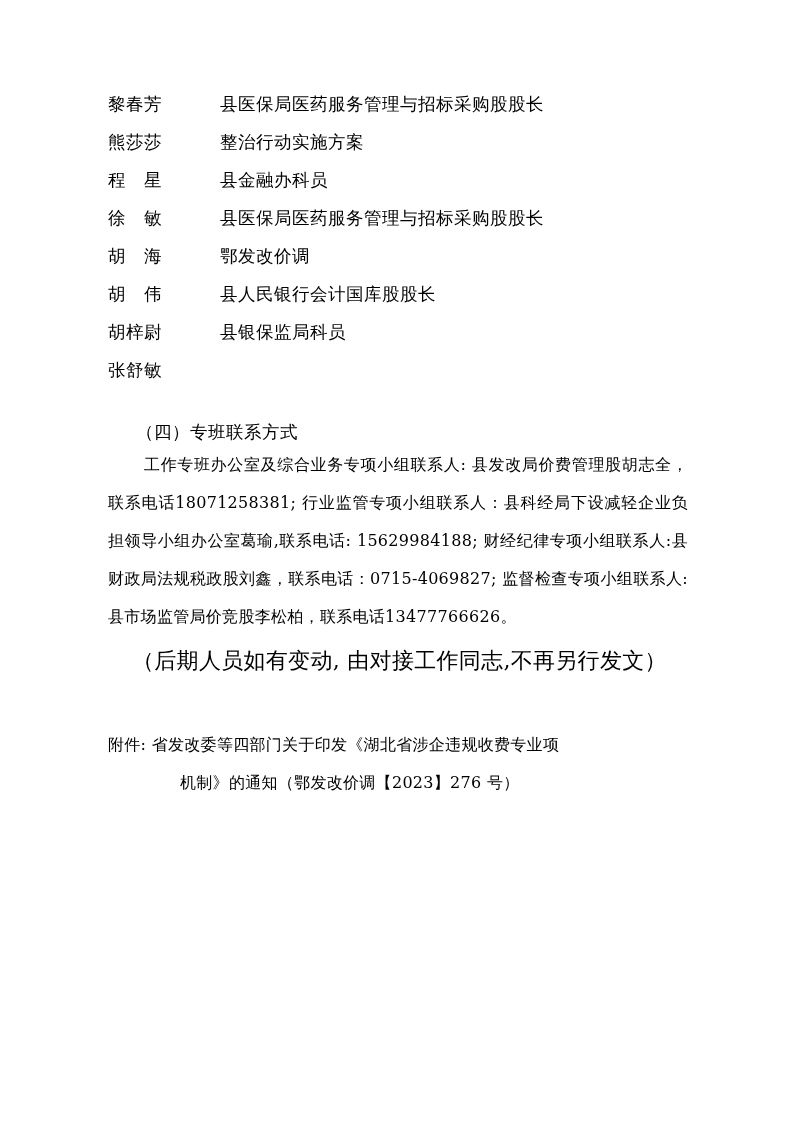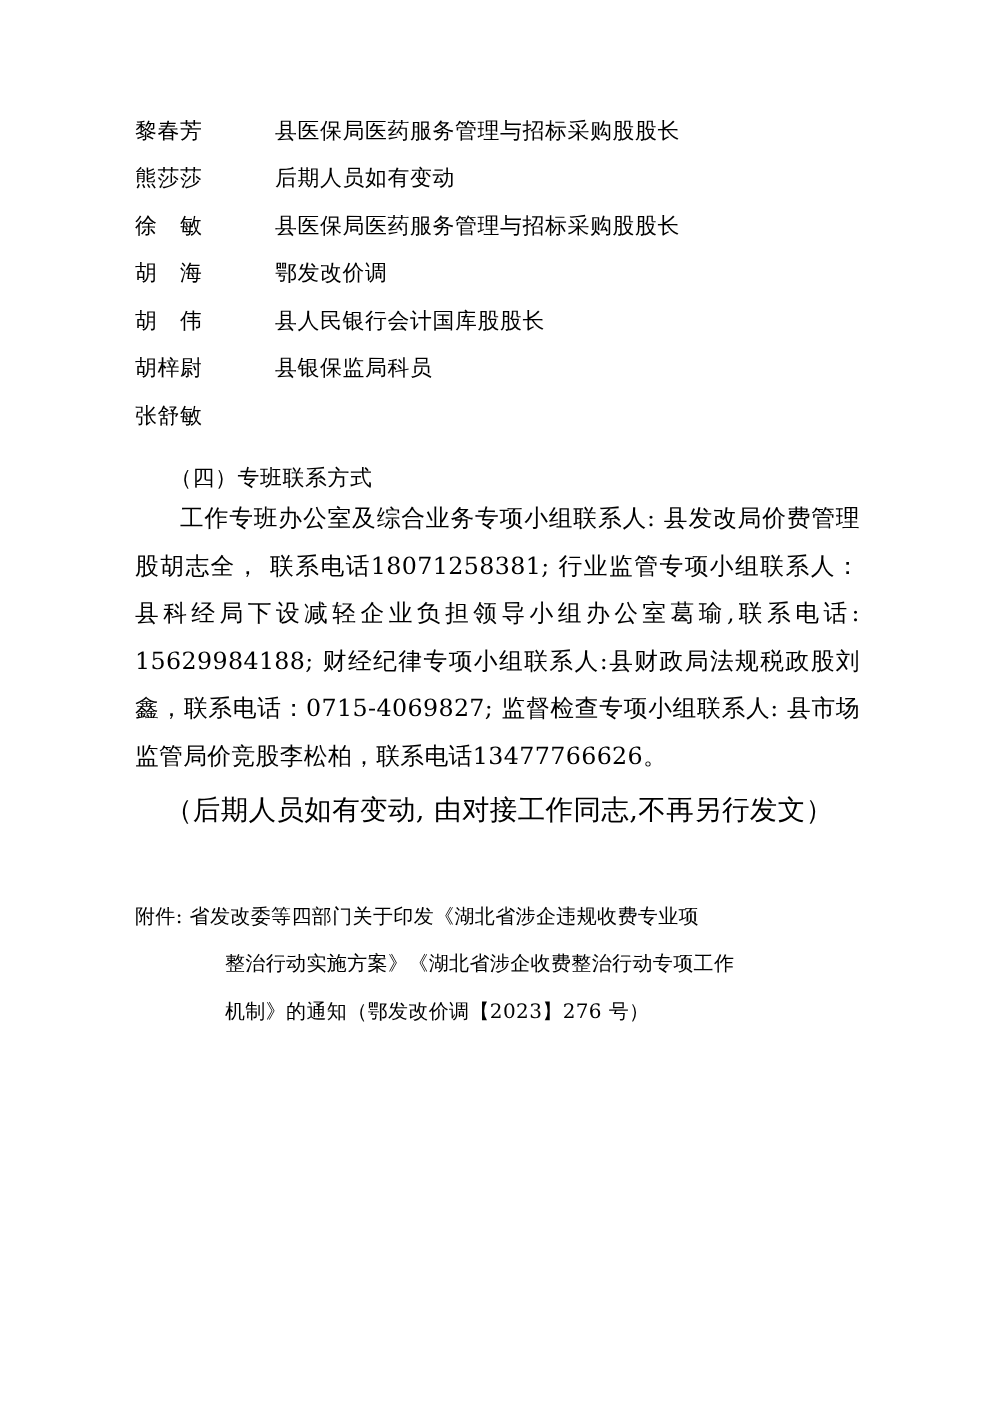--- a/index.html
+++ b/index.html
@@ -49,28 +49,28 @@
     flex: 0 0 112px;
     white-space: pre;
   }
   .roster-title {
     flex: 1 1 auto;
     white-space: nowrap;
   }
 
   .section-heading {
     font-size: 17.5px;
-    margin-top: 12px;
+    margin-top: 24px;
     margin-bottom: 2px;
     text-indent: 28px;
     letter-spacing: 0.5px;
   }
 
   .para {
-    font-size: 19px;
+    font-size: 16px;
     line-height: 38px;
     text-indent: 36px;
     letter-spacing: 0.3px;
     text-align: justify;
     margin: 0;
   }
 
   .note {
     font-size: 22px;
     line-height: 38px;
@@ -98,21 +98,25 @@
 <div class="page">
   <div class="content">
 
     <ul class="roster">
       <li class="roster-row">
         <span class="roster-name">黎春芳</span>
         <span class="roster-title">县医保局医药服务管理与招标采购股股长</span>
       </li>
       <li class="roster-row">
         <span class="roster-name">熊莎莎</span>
-        <span class="roster-title">后期人员如有变动</span>
+        <span class="roster-title">整治行动实施方案</span>
+      </li>
+      <li class="roster-row">
+        <span class="roster-name">程　星</span>
+        <span class="roster-title">县金融办科员</span>
       </li>
       <li class="roster-row">
         <span class="roster-name">徐　敏</span>
         <span class="roster-title">县医保局医药服务管理与招标采购股股长</span>
       </li>
       <li class="roster-row">
         <span class="roster-name">胡　海</span>
         <span class="roster-title">鄂发改价调</span>
       </li>
       <li class="roster-row">
@@ -129,18 +133,17 @@
     </ul>
 
     <div class="section-heading">（四）专班联系方式</div>
 
     <p class="para">工作专班办公室及综合业务专项小组联系人: 县发改局价费管理股胡志全，  联系电话18071258381;   行业监管专项小组联系人：县科经局下设减轻企业负担领导小组办公室葛瑜,联系电话: 15629984188; 财经纪律专项小组联系人:县财政局法规税政股刘鑫，联系电话：0715-4069827; 监督检查专项小组联系人: 县市场监管局价竞股李松柏，联系电话13477766626。</p>
 
     <div class="note">（后期人员如有变动, 由对接工作同志,不再另行发文）</div>
 
     <div class="attachment">
       <div class="attachment-line">附件: 省发改委等四部门关于印发《湖北省涉企违规收费专业项</div>
-      <div class="attachment-line indent">整治行动实施方案》《湖北省涉企收费整治行动专项工作</div>
       <div class="attachment-line indent">机制》的通知（鄂发改价调【2023】276 号）</div>
     </div>
 
   </div>
 </div>
 
 </body></html>

